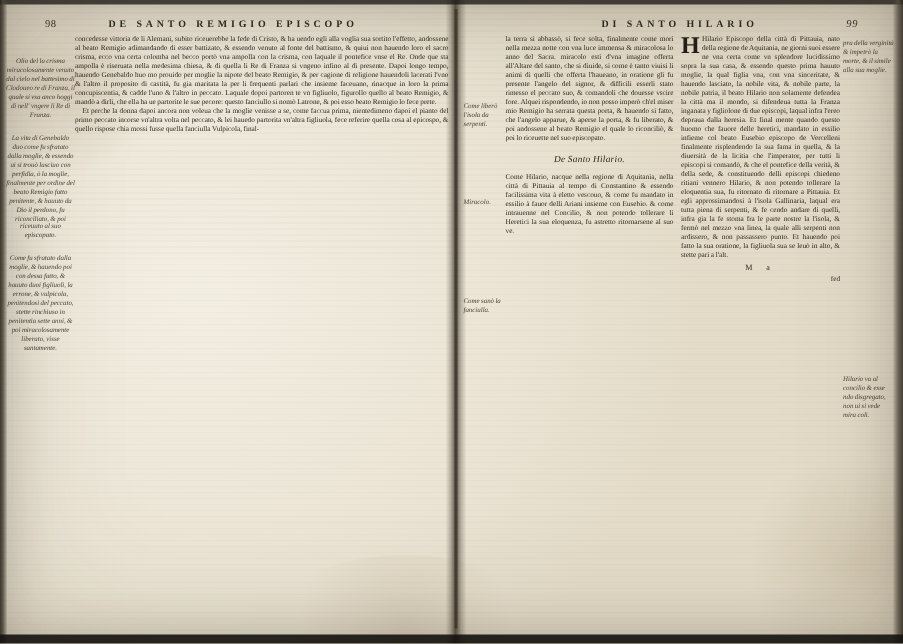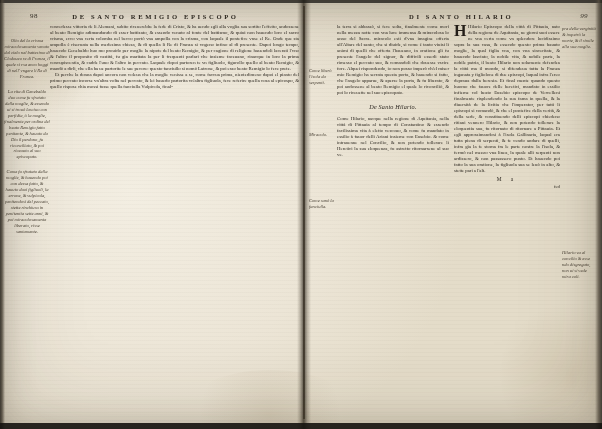--- a/index.html
+++ b/index.html
@@ -56,21 +56,21 @@
   .runhead .folio{
     font-size:7px;letter-spacing:.4px;color:#35302a;
   }
   .runhead .title{
     flex:1;text-align:center;
     font-size:6.6px;letter-spacing:2.6px;
     color:#2f2a24;font-weight:bold;
   }
   .rh-left .folio{margin-left:26px;}
   .rh-left .title{margin-right:26px;}
-  .rh-right .folio{order:2;margin-right:8px;font-style:italic;}
+  .rh-right .folio{order:2;margin-right:24px;font-style:italic;}
   .rh-right .title{order:1;margin-left:34px;}
 
   
   .cols{position:absolute;top:24px;bottom:14px;left:0;right:0;display:flex;}
   .marg{
     width:46px;flex:0 0 46px;
     font-style:italic;font-size:4.6px;line-height:1.30;
     color:#4a4236;text-align:center;
     padding-top:14px;
     word-spacing:-.2px;

